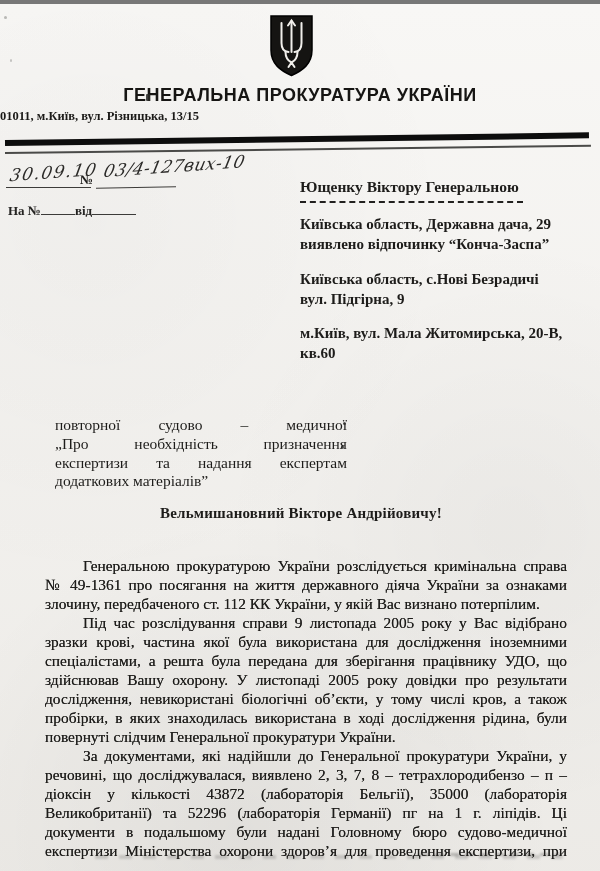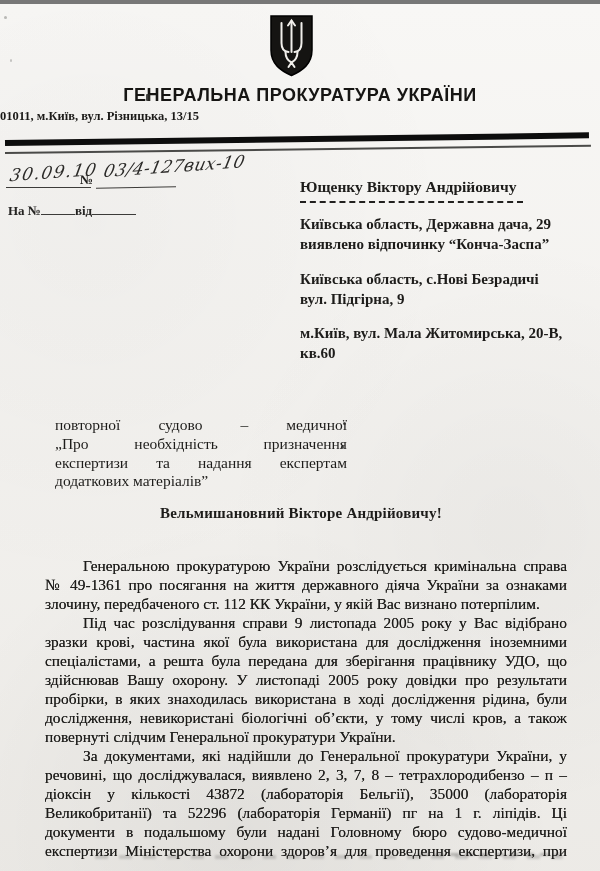--- a/index.html
+++ b/index.html
@@ -109,21 +109,21 @@
 
   <div class="hw hw-date">30.09.10</div>
   <div class="underline u1"></div>
   <span class="no-sign">№</span>
   <div class="hw hw-number">03/4-127вих-10</div>
   <div class="underline u2"></div>
   <div class="reply-row">
     <span>На №</span><span class="blank b1"></span><span>від</span><span class="blank b2"></span>
   </div>
 
-  <div class="recipient-name">Ющенку Віктору Андрійовичу</div>
+  <div class="recipient-name">Ющенку Віктору Генеральною</div>
   <div class="recipient-dashes"></div>
   <div class="addr-group g1">
     <div>Київська область, Державна дача, 29</div>
     <div>виявлено відпочинку “Конча-Заспа”</div>
   </div>
   <div class="addr-group g2">
     <div>Київська область, с.Нові Безрадичі</div>
     <div>вул. Підгірна, 9</div>
   </div>
   <div class="addr-group g3">
@@ -141,22 +141,22 @@
   <div class="salutation">Вельмишановний Вікторе Андрійовичу!</div>
 
   <div class="body-text">
     <div class="jline indent">Генеральною прокуратурою України розслідується кримінальна справа</div>
     <div class="jline">№ 49-1361 про посягання на життя державного діяча України за ознаками</div>
     <div class="endline">злочину, передбаченого ст. 112 КК України, у якій Вас визнано потерпілим.</div>
     <div class="jline indent">Під час розслідування справи 9 листопада 2005 року у Вас відібрано</div>
     <div class="jline">зразки крові, частина якої була використана для дослідження іноземними</div>
     <div class="jline">спеціалістами, а решта була передана для зберігання працівнику УДО, що</div>
     <div class="jline">здійснював Вашу охорону. У листопаді 2005 року довідки про результати</div>
+    <div class="jline">дослідження, невикористані біологічні об’єкти, у тому числі кров, а також</div>
     <div class="jline">пробірки, в яких знаходилась використана в ході дослідження рідина, були</div>
-    <div class="jline">дослідження, невикористані біологічні об’єкти, у тому числі кров, а також</div>
     <div class="endline">повернуті слідчим Генеральної прокуратури України.</div>
     <div class="jline indent">За документами, які надійшли до Генеральної прокуратури України, у</div>
     <div class="jline">речовині, що досліджувалася, виявлено 2, 3, 7, 8 – тетрахлородибензо – п –</div>
     <div class="jline">діоксін у кількості 43872 (лабораторія Бельгії), 35000 (лабораторія</div>
     <div class="jline">Великобританії) та 52296 (лабораторія Германії) пг на 1 г. ліпідів. Ці</div>
     <div class="jline">документи в подальшому були надані Головному бюро судово-медичної</div>
     <div class="jline">експертизи Міністерства охорони здоров’я для проведення експертизи, при</div>
   </div>
 
   <div class="speck speck-a"></div>

